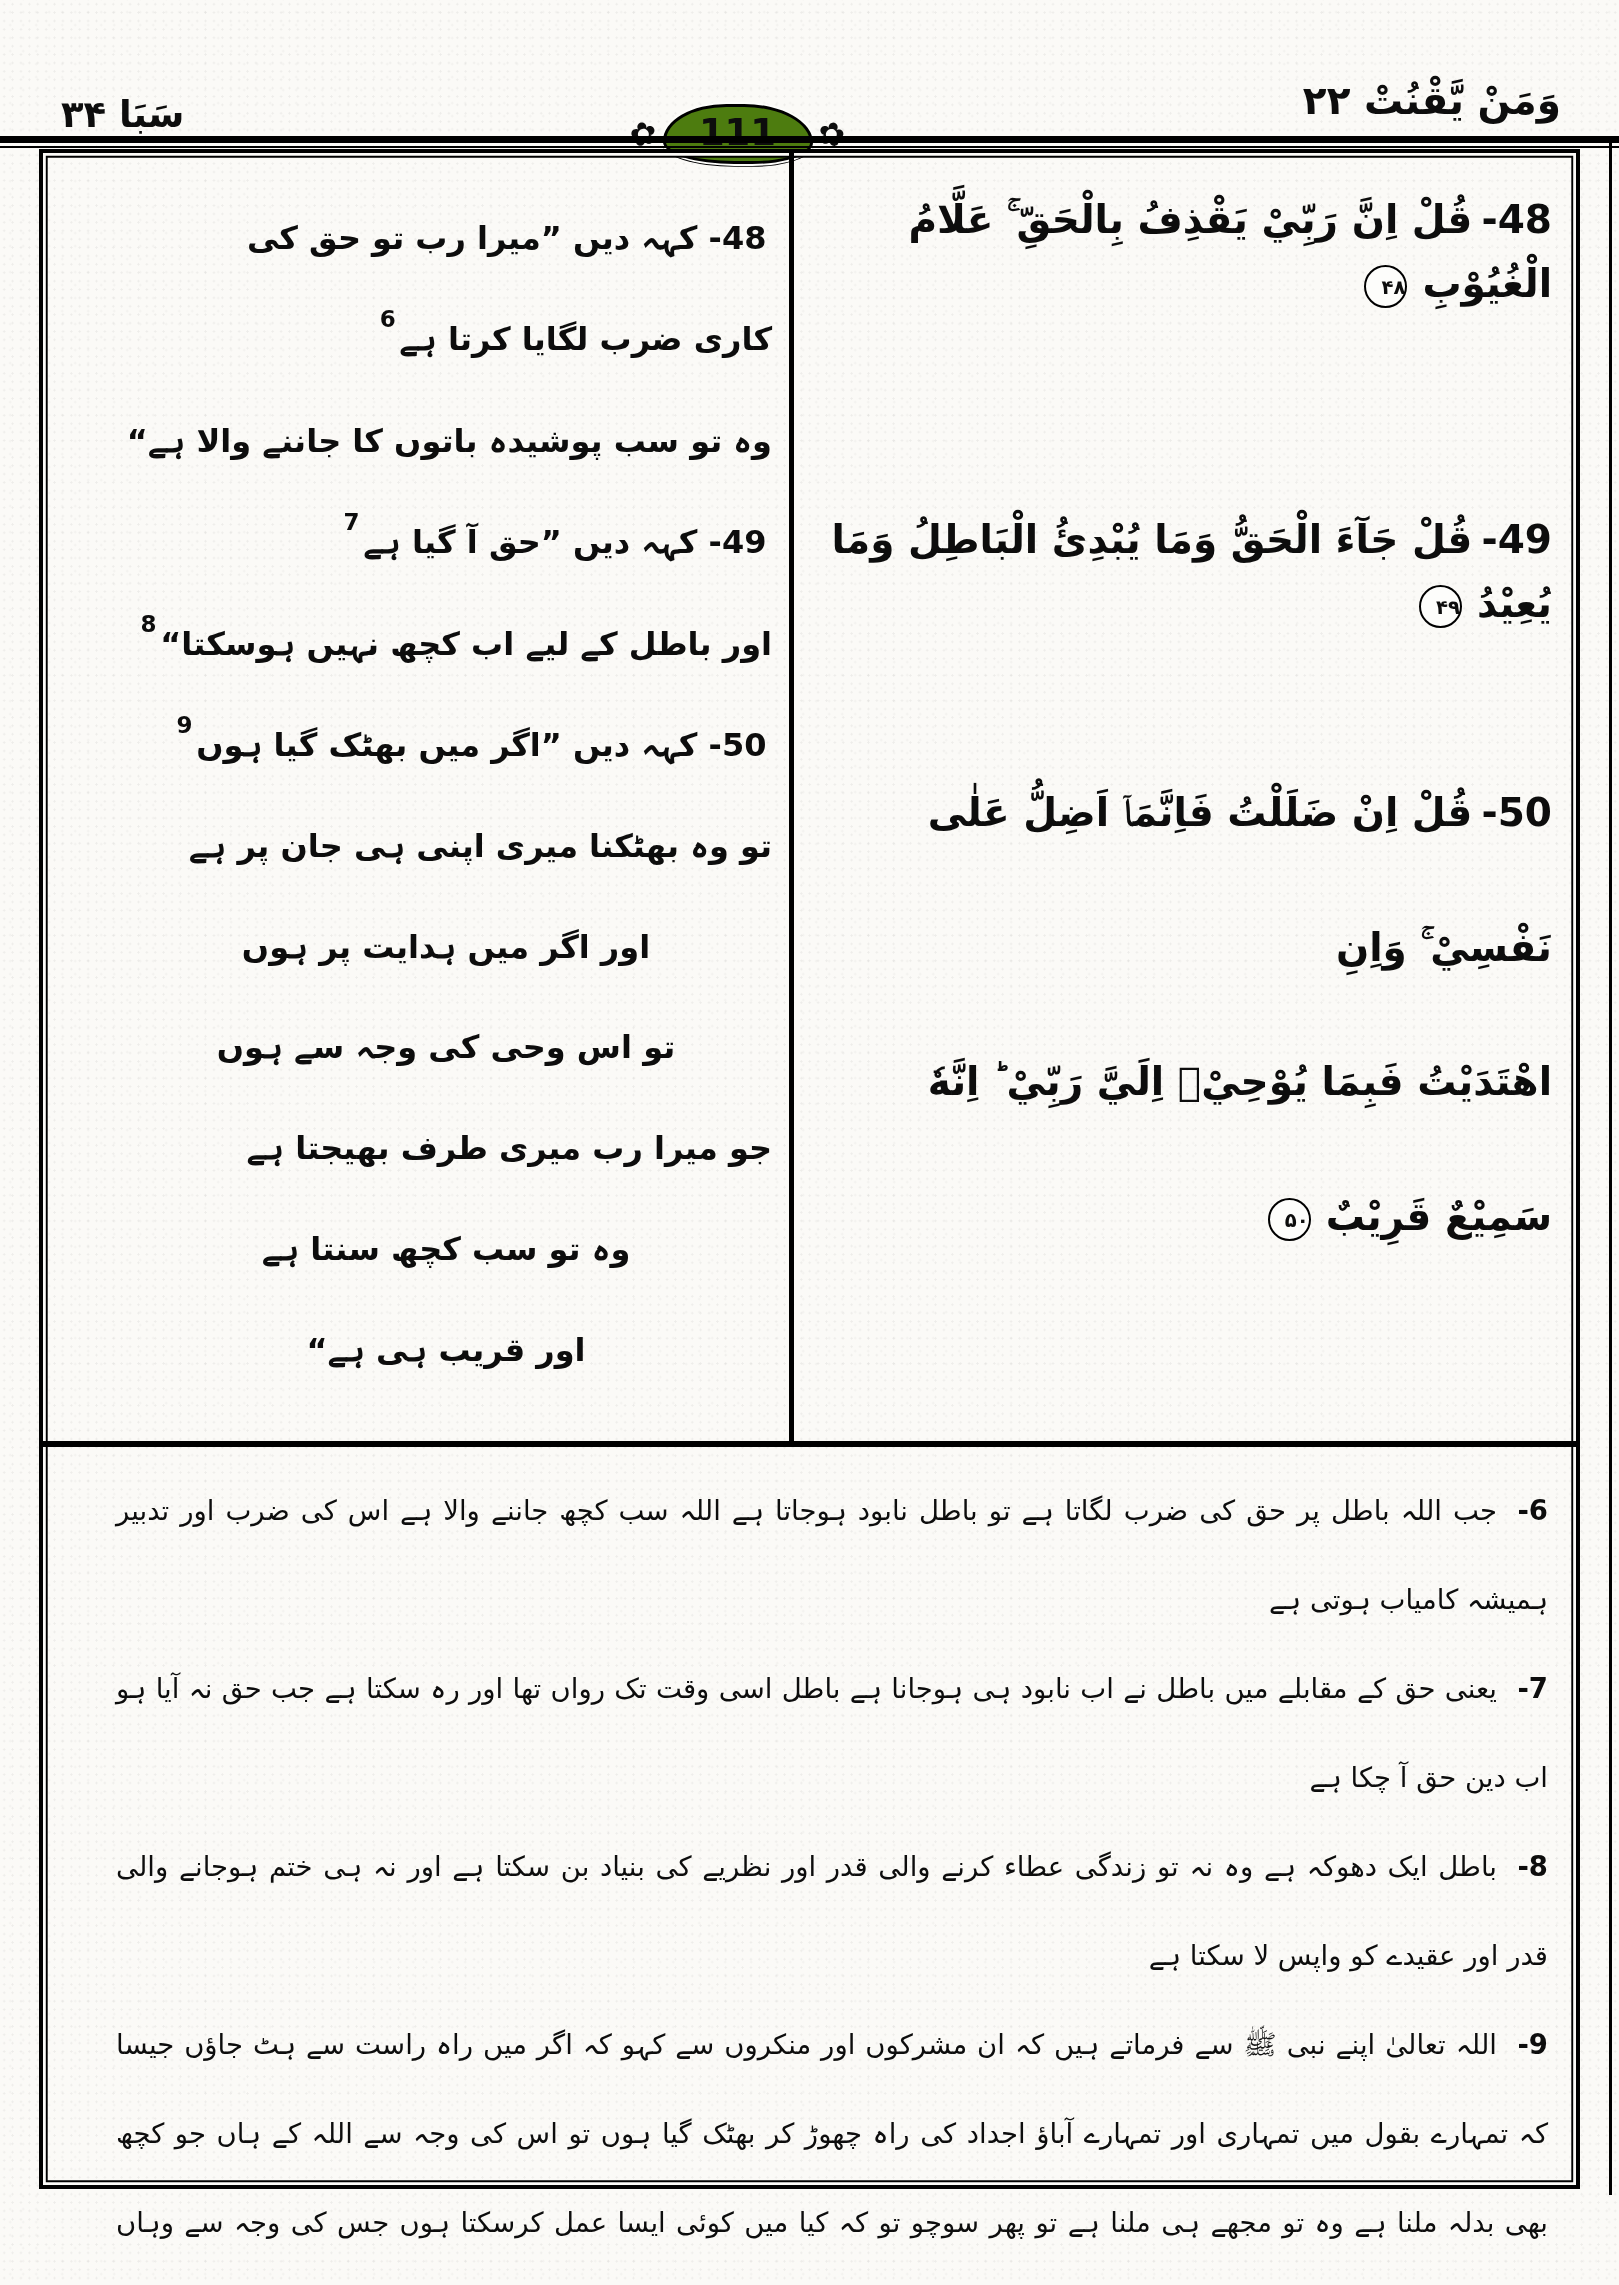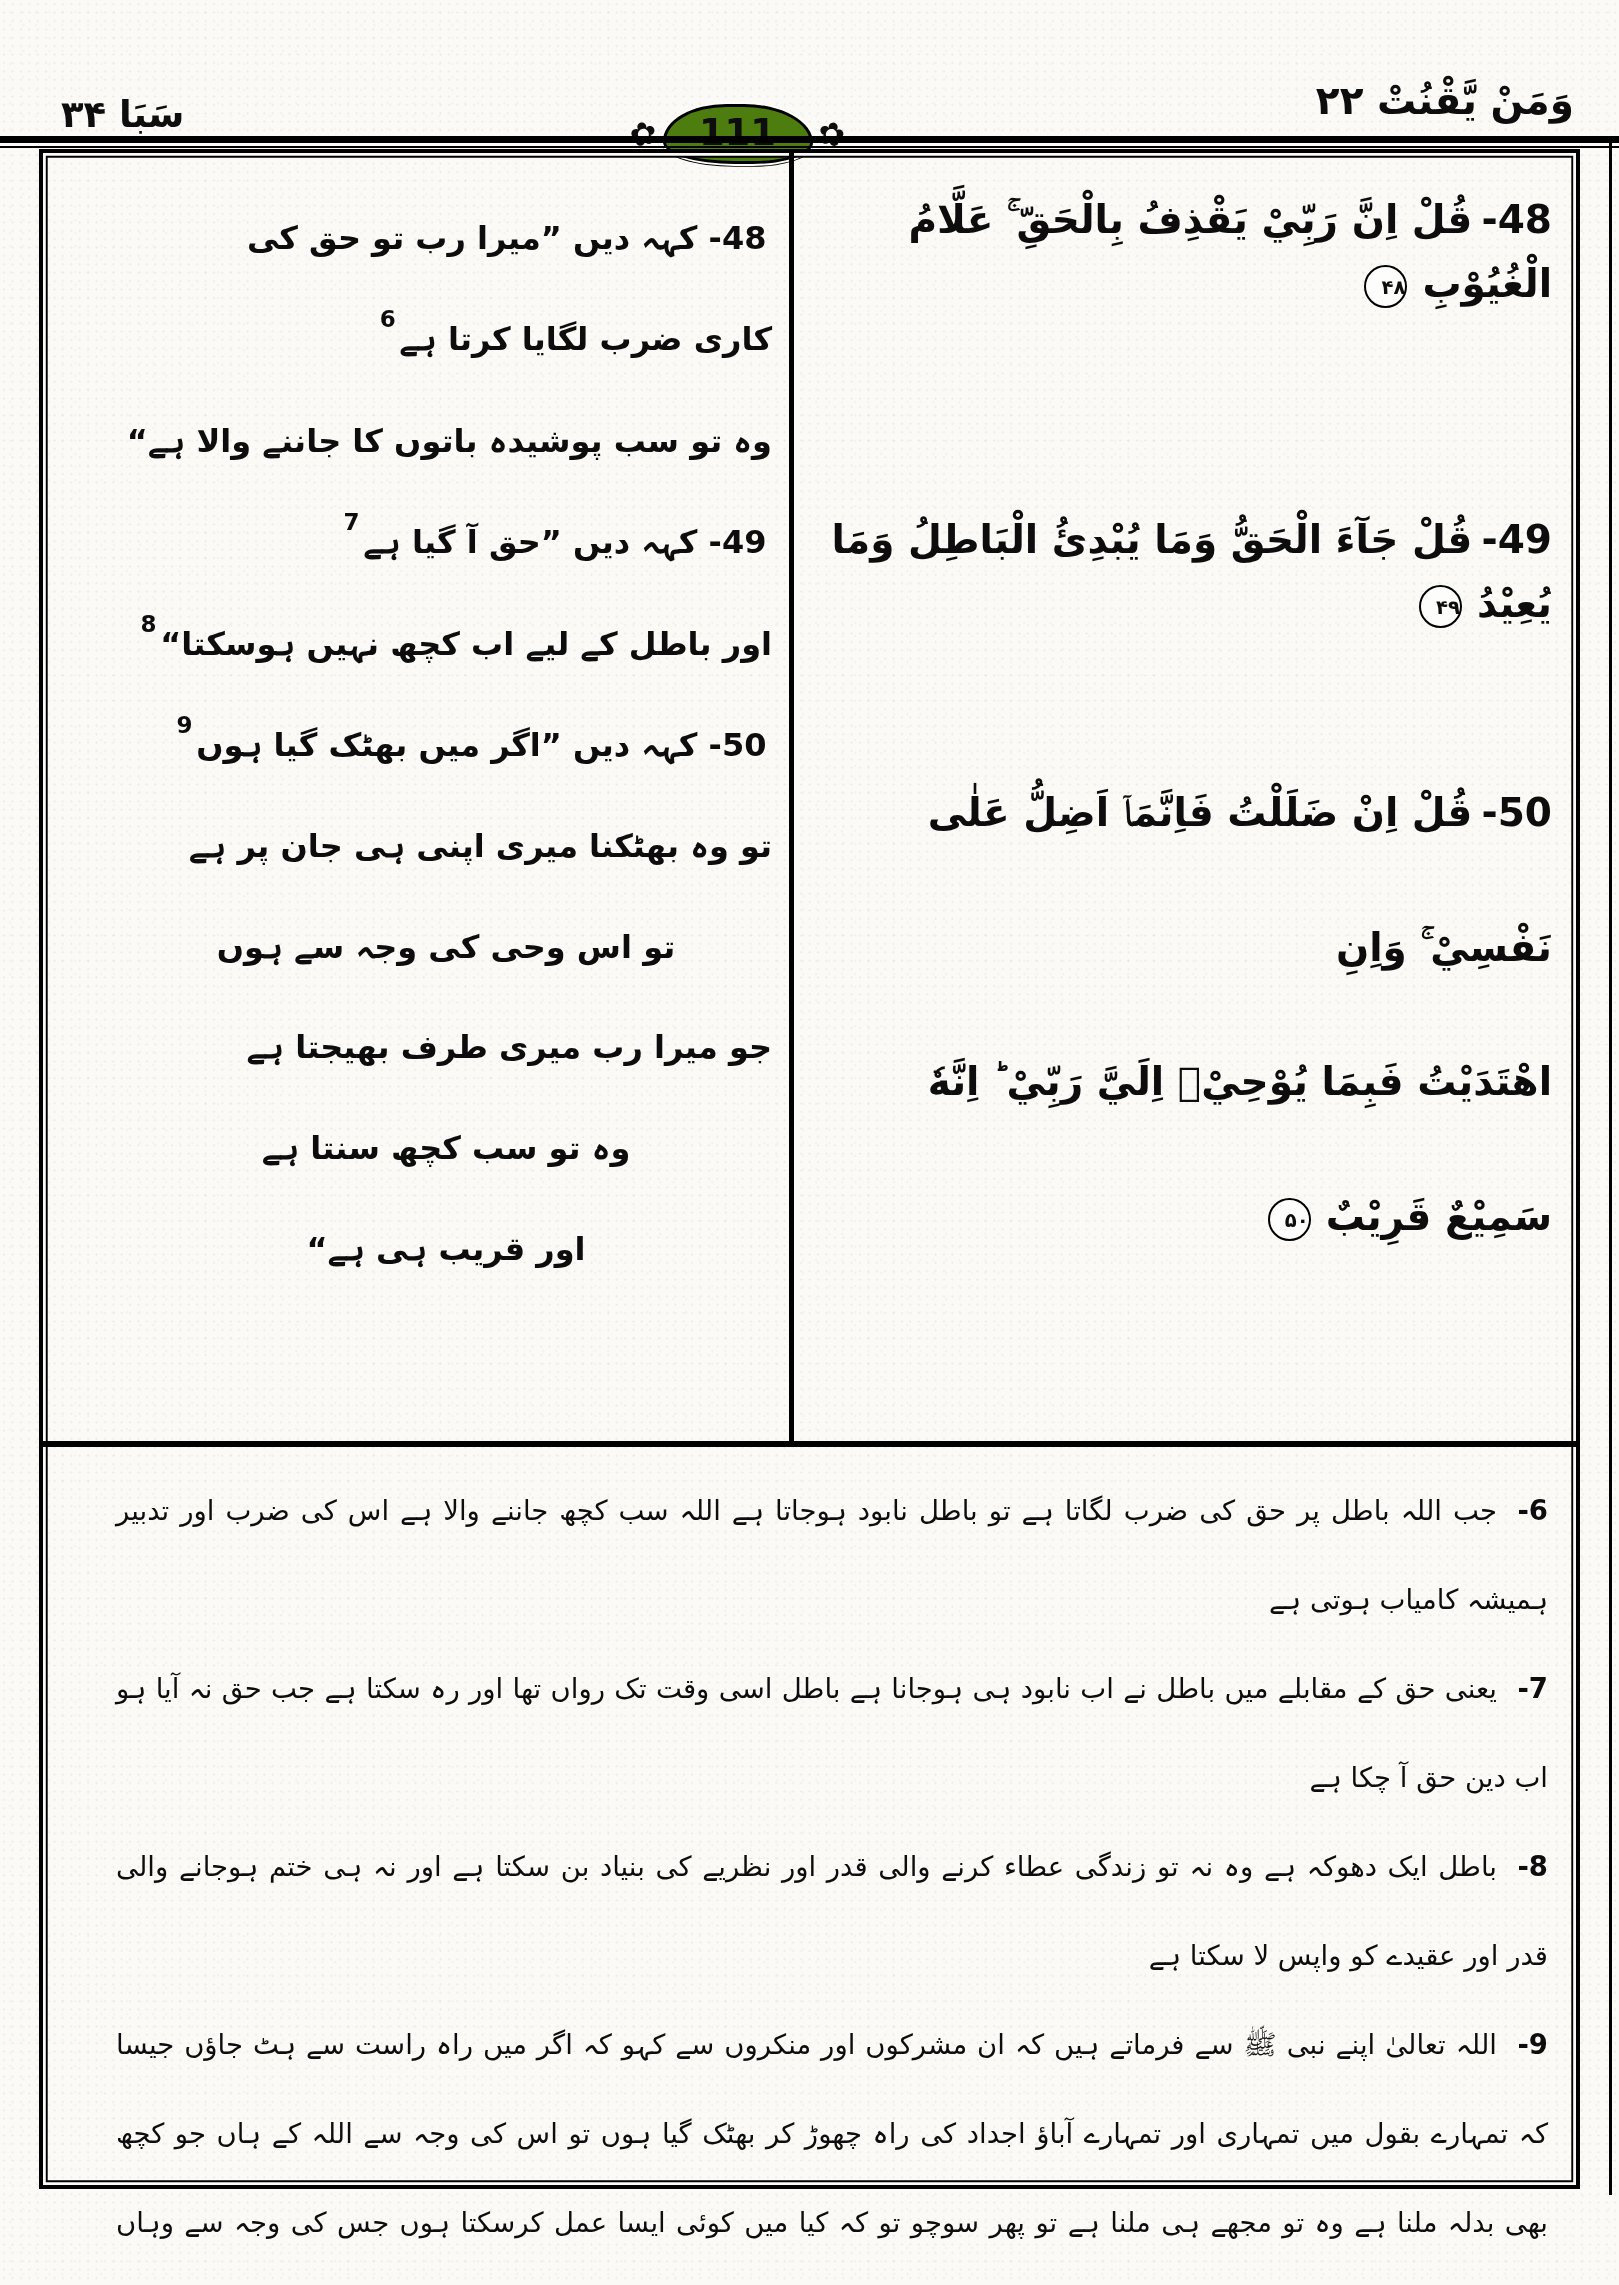--- a/index.html
+++ b/index.html
@@ -9,21 +9,21 @@
     background-image:
       radial-gradient(rgba(0,0,0,0.055) 0.9px, transparent 1.2px),
       radial-gradient(rgba(0,0,0,0.04) 0.9px, transparent 1.3px);
     background-size:8.4px 8.4px,13px 13px;
     background-position:0 0,3.7px 5.6px;
     font-family:"DejaVu Sans","Liberation Sans",sans-serif;
     color:#0d0d0d;overflow:hidden;
   }
   
   .header{position:absolute;top:47px;left:37px;right:37px;height:93px;direction:rtl;}
-  .hdr-right{position:absolute;right:8px;bottom:17px;font-size:39px;font-weight:bold;letter-spacing:1.9px;}
+  .hdr-right{position:absolute;right:21px;bottom:17px;font-size:39px;font-weight:bold;letter-spacing:1.9px;}
   .hdr-left{position:absolute;left:24px;bottom:3.7px;font-size:37px;font-weight:bold;letter-spacing:1.9px;}
   .page-badge{position:absolute;left:0;right:144px;bottom:-24px;text-align:center;direction:ltr;}
   .badge-wrap{display:inline-flex;align-items:center;gap:5.6px;}
   .cartouche{
     display:inline-block;min-width:110px;padding:5.6px 17px 7.5px;
     border:3.7px solid #000;background:#4d7c0f;
     border-radius:48% 52% 46% 54% / 70% 74% 40% 42%;
     font-size:37px;font-weight:bold;text-align:center;line-height:1.1;
     box-shadow:0 0 0 1.9px #fdfdfb, 0 1.9px 0 0.9px #000;
   }
@@ -116,20 +116,21 @@
     </div>
 
     <div class="trans-col">
       <div class="t-line start"><span>48- کہہ دیں ”میرا رب تو حق کی</span><sup class="fnref"></sup></div>
       <div class="t-line cont"><span>کاری ضرب لگایا کرتا ہے</span><sup class="fnref">6</sup></div>
       <div class="t-line cont"><span>وہ تو سب پوشیدہ باتوں کا جاننے والا ہے“</span><sup class="fnref"></sup></div>
       <div class="t-line start"><span>49- کہہ دیں ”حق آ گیا ہے</span><sup class="fnref">7</sup></div>
       <div class="t-line cont"><span>اور باطل کے لیے اب کچھ نہیں ہوسکتا“</span><sup class="fnref">8</sup></div>
       <div class="t-line start"><span>50- کہہ دیں ”اگر میں بھٹک گیا ہوں</span><sup class="fnref">9</sup></div>
       <div class="t-line cont"><span>تو وہ بھٹکنا میری اپنی ہی جان پر ہے</span></div>
+      <div class="t-line cont2"><span>اور اگر میں ہدایت پر ہوں</span></div>
       <div class="t-line cont2"><span>تو اس وحی کی وجہ سے ہوں</span></div>
       <div class="t-line cont"><span>جو میرا رب میری طرف بھیجتا ہے</span></div>
       <div class="t-line cont2"><span>وہ تو سب کچھ سنتا ہے</span></div>
       <div class="t-line cont2"><span>اور قریب ہی ہے“</span></div>
     </div>
   </div>
 
   <div class="h-divider"></div>
 
   <div class="footnotes">

